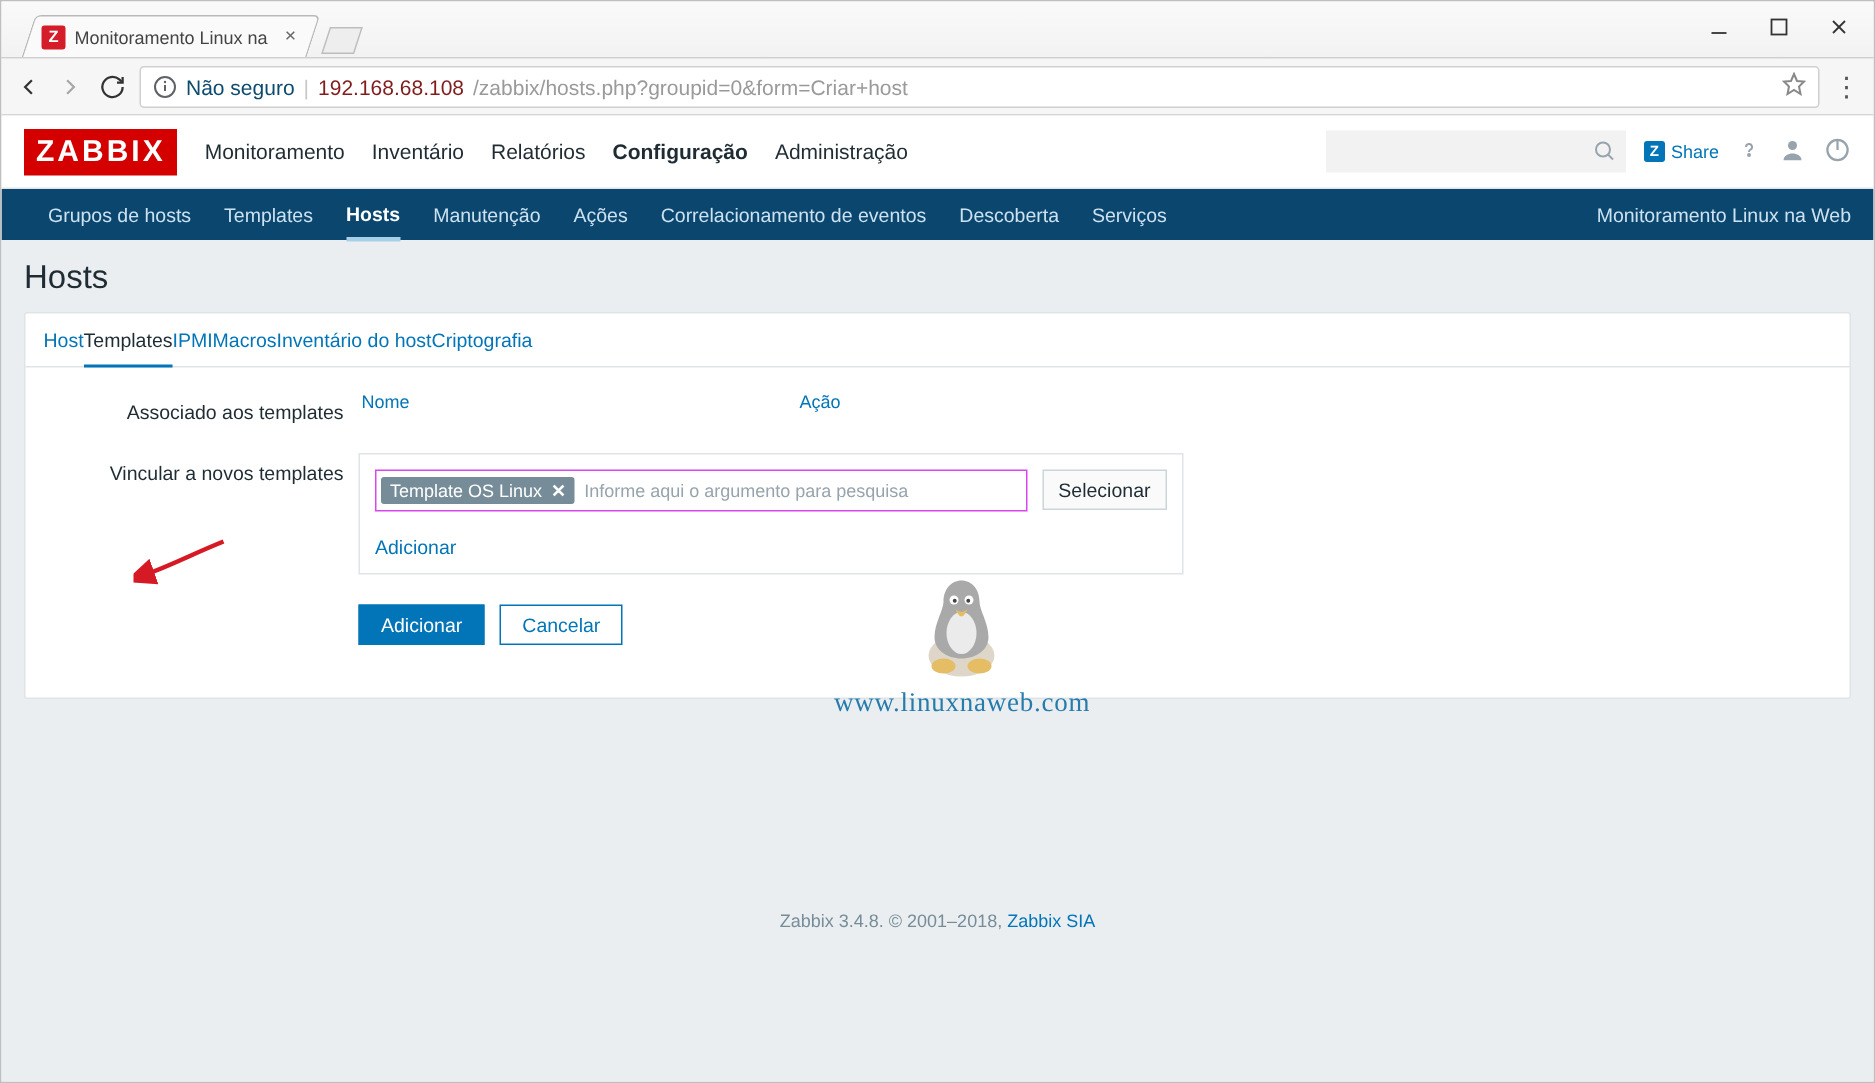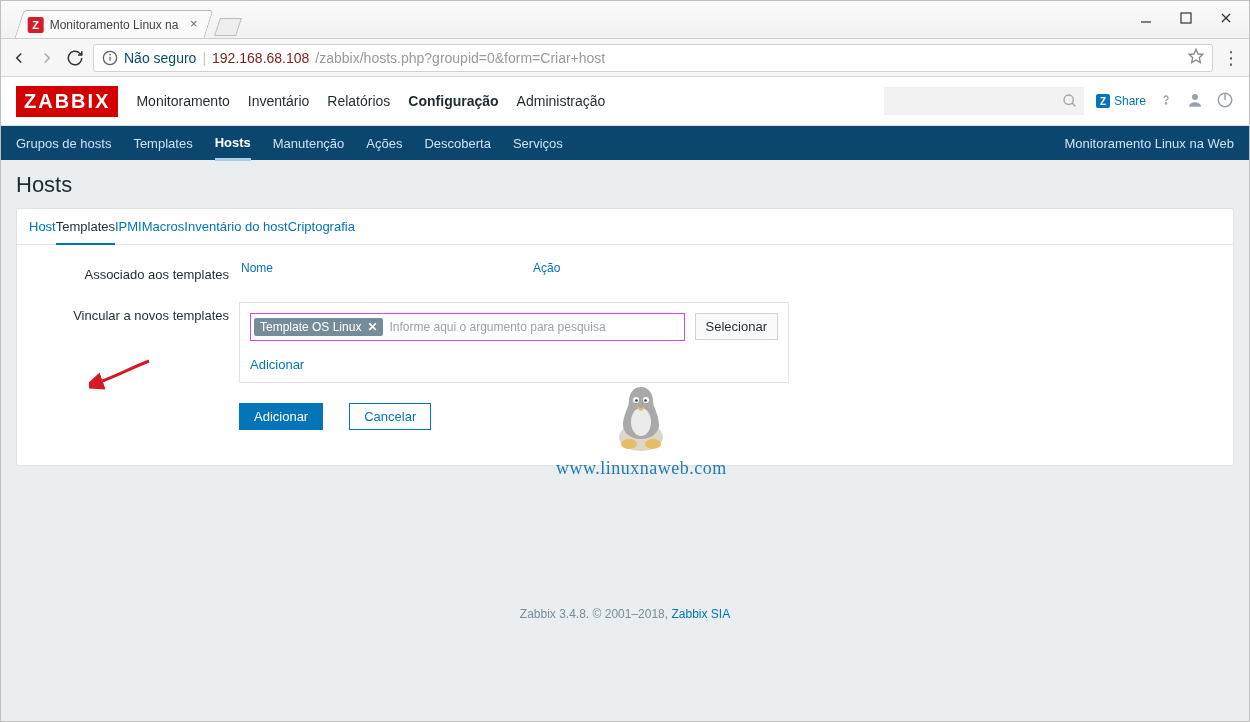--- a/index.html
+++ b/index.html
@@ -88,21 +88,21 @@
   }
   .hdr-right { margin-left:auto; display:flex; align-items:center; gap:12px;}
   .hdr-search { width:200px; height:28px; background:#f2f2f2; border:none; position:relative;}
   .hdr-search svg { position:absolute; right:6px; top:6px;}
   .share-link { color:#0275b8; font-size:12px; display:flex;align-items:center;gap:4px; cursor:pointer;}
   .share-badge{ background:#0275b8;color:#fff;font-size:10px;width:14px;height:14px;display:flex;align-items:center;justify-content:center;border-radius:2px;font-weight:bold;}
   .hdr-icon { color:#768d99; cursor:pointer;}
 
   
   .sub-nav { background:#0a466e; height:34px; display:flex; align-items:center; padding:0 15px; color:#cde2f0; font-size:13px;}
-  .sub-nav-left { display:flex; gap:22px; height:100%;}
+  .sub-nav-left { display:flex; gap:22px; height:100%;margin-left:16px;}
   .sub-nav-item { display:flex; align-items:center; cursor:pointer; color:#cde2f0;}
   .sub-nav-item.active { color:#fff; font-weight:bold; border-bottom:3px solid #a7cfe8; margin-bottom:-1px;}
   .sub-nav-right{ margin-left:auto; color:#cde2f0;}
 
   
   .page-pad { padding:12px 15px 0 15px;}
   .page-title { font-size:22px; color:#1f2c33; font-weight:normal; margin-bottom:10px;}
   .white-box { background:#fff; border:1px solid #dfe4e7; border-radius:2px; padding:0 0 15px 0;}
   .tab-bar { display:flex; padding:10px 12px 0 12px; border-bottom:1px solid #dfe4e7;}
   .tab-link { color:#0275b8; font-size:13px; padding-bottom:9px; cursor:pointer;}
@@ -126,21 +126,21 @@
     padding:3px;
     display:flex; flex-wrap:wrap; gap:4px; align-items:center;
   }
   .ms-tag { background:#768d99; color:#fff; font-size:12px; padding:2px 6px; border-radius:2px; display:flex; align-items:center; gap:6px;}
   .ms-tag .x{ cursor:pointer; font-weight:bold;}
   .ms-input { border:none; outline:none; font-size:12px; color:#333; flex:1; min-width:200px; padding:3px 2px;}
   .ms-input::placeholder{ color:#97a4ad;}
   .btn-gray { background:#fafafa; border:1px solid #ccd5d9; color:#1f2c33; padding:5px 10px; cursor:pointer; font-size:13px;}
   .link-action { color:#0275b8; font-size:13px; cursor:pointer;}
   .btn-blue { background:#0275b8; color:#fff; border:1px solid #0275b8; padding:5px 14px; cursor:pointer; font-size:13px;}
-  .btn-line { background:#fff; border:1px solid #0275b8; color:#0275b8; padding:5px 14px; cursor:pointer; font-size:13px;margin-left:16px;}
+  .btn-line { background:#fff; border:1px solid #0275b8; color:#0275b8; padding:5px 14px; cursor:pointer; font-size:13px;}
   .btns-row { display:flex; gap:10px; }
 
   
   .arrow-annot{
     position:absolute;
   }
 
   
   .watermark-wrap{
     position:absolute; left:555px; top:305px; pointer-events:none; opacity:.85;
@@ -268,20 +268,21 @@
       </div>
     </div>
 
     <div class="sub-nav">
       <div class="sub-nav-left">
         <div class="sub-nav-item">Grupos de hosts</div>
         <div class="sub-nav-item">Templates</div>
         <div class="sub-nav-item active">Hosts</div>
         <div class="sub-nav-item">Manutenção</div>
         <div class="sub-nav-item">Ações</div>
+        <div class="sub-nav-item">Correlacionamento de eventos</div>
         <div class="sub-nav-item">Descoberta</div>
         <div class="sub-nav-item">Serviços</div>
       </div>
       <div class="sub-nav-right">Monitoramento Linux na Web</div>
     </div>
 
     <div class="page-pad">
       <h1 class="page-title">Hosts</h1>
 
       <div class="white-box">

